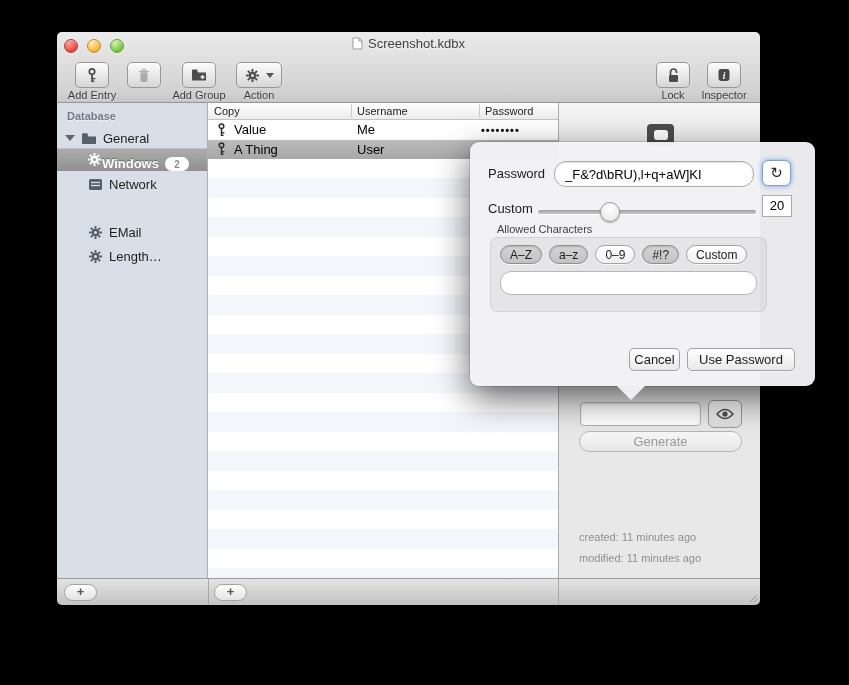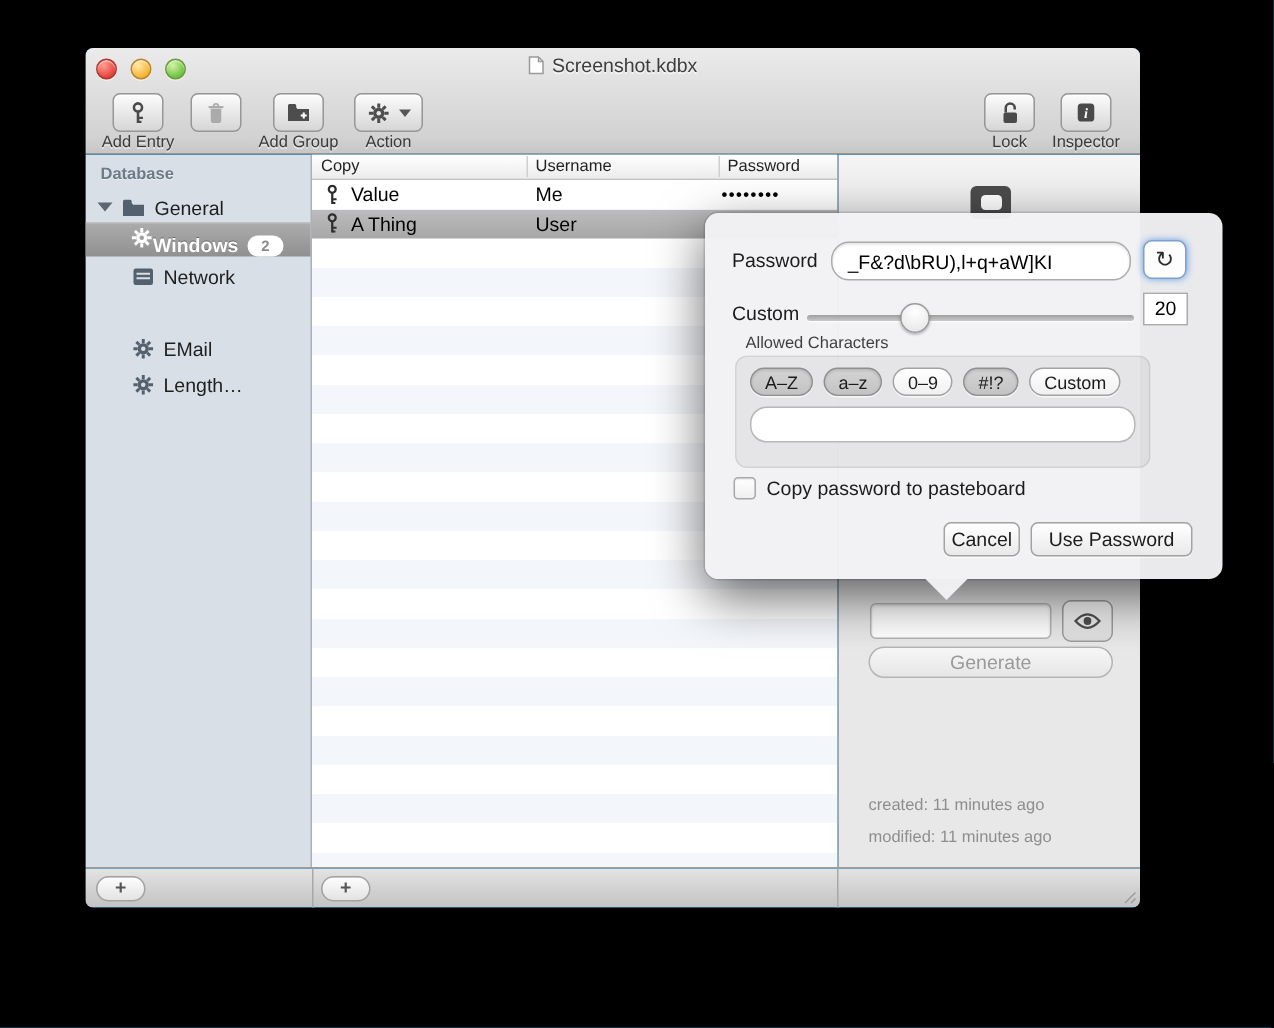--- a/index.html
+++ b/index.html
@@ -1,21 +1,21 @@
 <!DOCTYPE html>
 <html><head>
 <meta charset="utf-8">
 <style>
   html,body{margin:0;padding:0;}
   body{width:849px;height:685px;background:#000;position:relative;overflow:hidden;
        font-family:"Liberation Sans","DejaVu Sans",sans-serif;-webkit-font-smoothing:antialiased;}
 
   
   .window{position:absolute;left:57px;top:32px;width:703px;height:573px;border-radius:5px;
-          background:#0369a1;box-shadow:0 18px 45px rgba(0,0,0,.85),0 0 0 1px rgba(0,0,0,.6);}
+          background:#404040;box-shadow:0 18px 45px rgba(0,0,0,.85),0 0 0 1px rgba(0,0,0,.6);}
   .chrome{position:absolute;left:0;top:0;right:0;height:71px;border-radius:5px 5px 0 0;
           background:linear-gradient(#ebebeb,#d2d2d2 85%,#c7c7c7);border-bottom:1px solid #959595;box-sizing:border-box;}
   .tl{position:absolute;top:7px;width:14px;height:14px;border-radius:50%;box-shadow:inset 0 1px 1px rgba(255,255,255,.6),0 1px 0 rgba(255,255,255,.5);}
   .tl.red{left:7px;background:radial-gradient(circle at 35% 30%,#ff9d96,#e5443a 70%);border:1px solid #ad3830;box-sizing:border-box;}
   .tl.yel{left:30px;background:radial-gradient(circle at 35% 30%,#ffe9a8,#f6b234 70%);border:1px solid #b8872c;box-sizing:border-box;}
   .tl.grn{left:53px;background:radial-gradient(circle at 35% 30%,#d2f3a6,#6cc440 70%);border:1px solid #6d9b3c;box-sizing:border-box;}
   .wtitle{position:absolute;top:4px;left:0;right:0;text-align:center;font-size:13px;color:#3d3d3d;
           text-shadow:0 1px 0 rgba(255,255,255,.6);}
   .wtitle svg{vertical-align:-2px;margin-right:5px;}
   .tbtn{position:absolute;top:30px;height:26px;border-radius:5px;box-sizing:border-box;
@@ -366,20 +366,16 @@
     <div class="pills">
       <div class="pill on">A–Z</div>
       <div class="pill on">a–z</div>
       <div class="pill">0–9</div>
       <div class="pill on">#!?</div>
       <div class="pill">Custom</div>
     </div>
     <input class="custom-field" value="" style="">
   </div>
 
-  <div class="chkrow">
-    <div class="chk"></div>
-    <span class="chklbl">Copy password to pasteboard</span>
-  </div>
 
   <div class="pbtn" style="left:159px;width:51px;">Cancel</div>
   <div class="pbtn" style="left:217px;width:108px;">Use Password</div>
 </div>
 
 </body></html>

